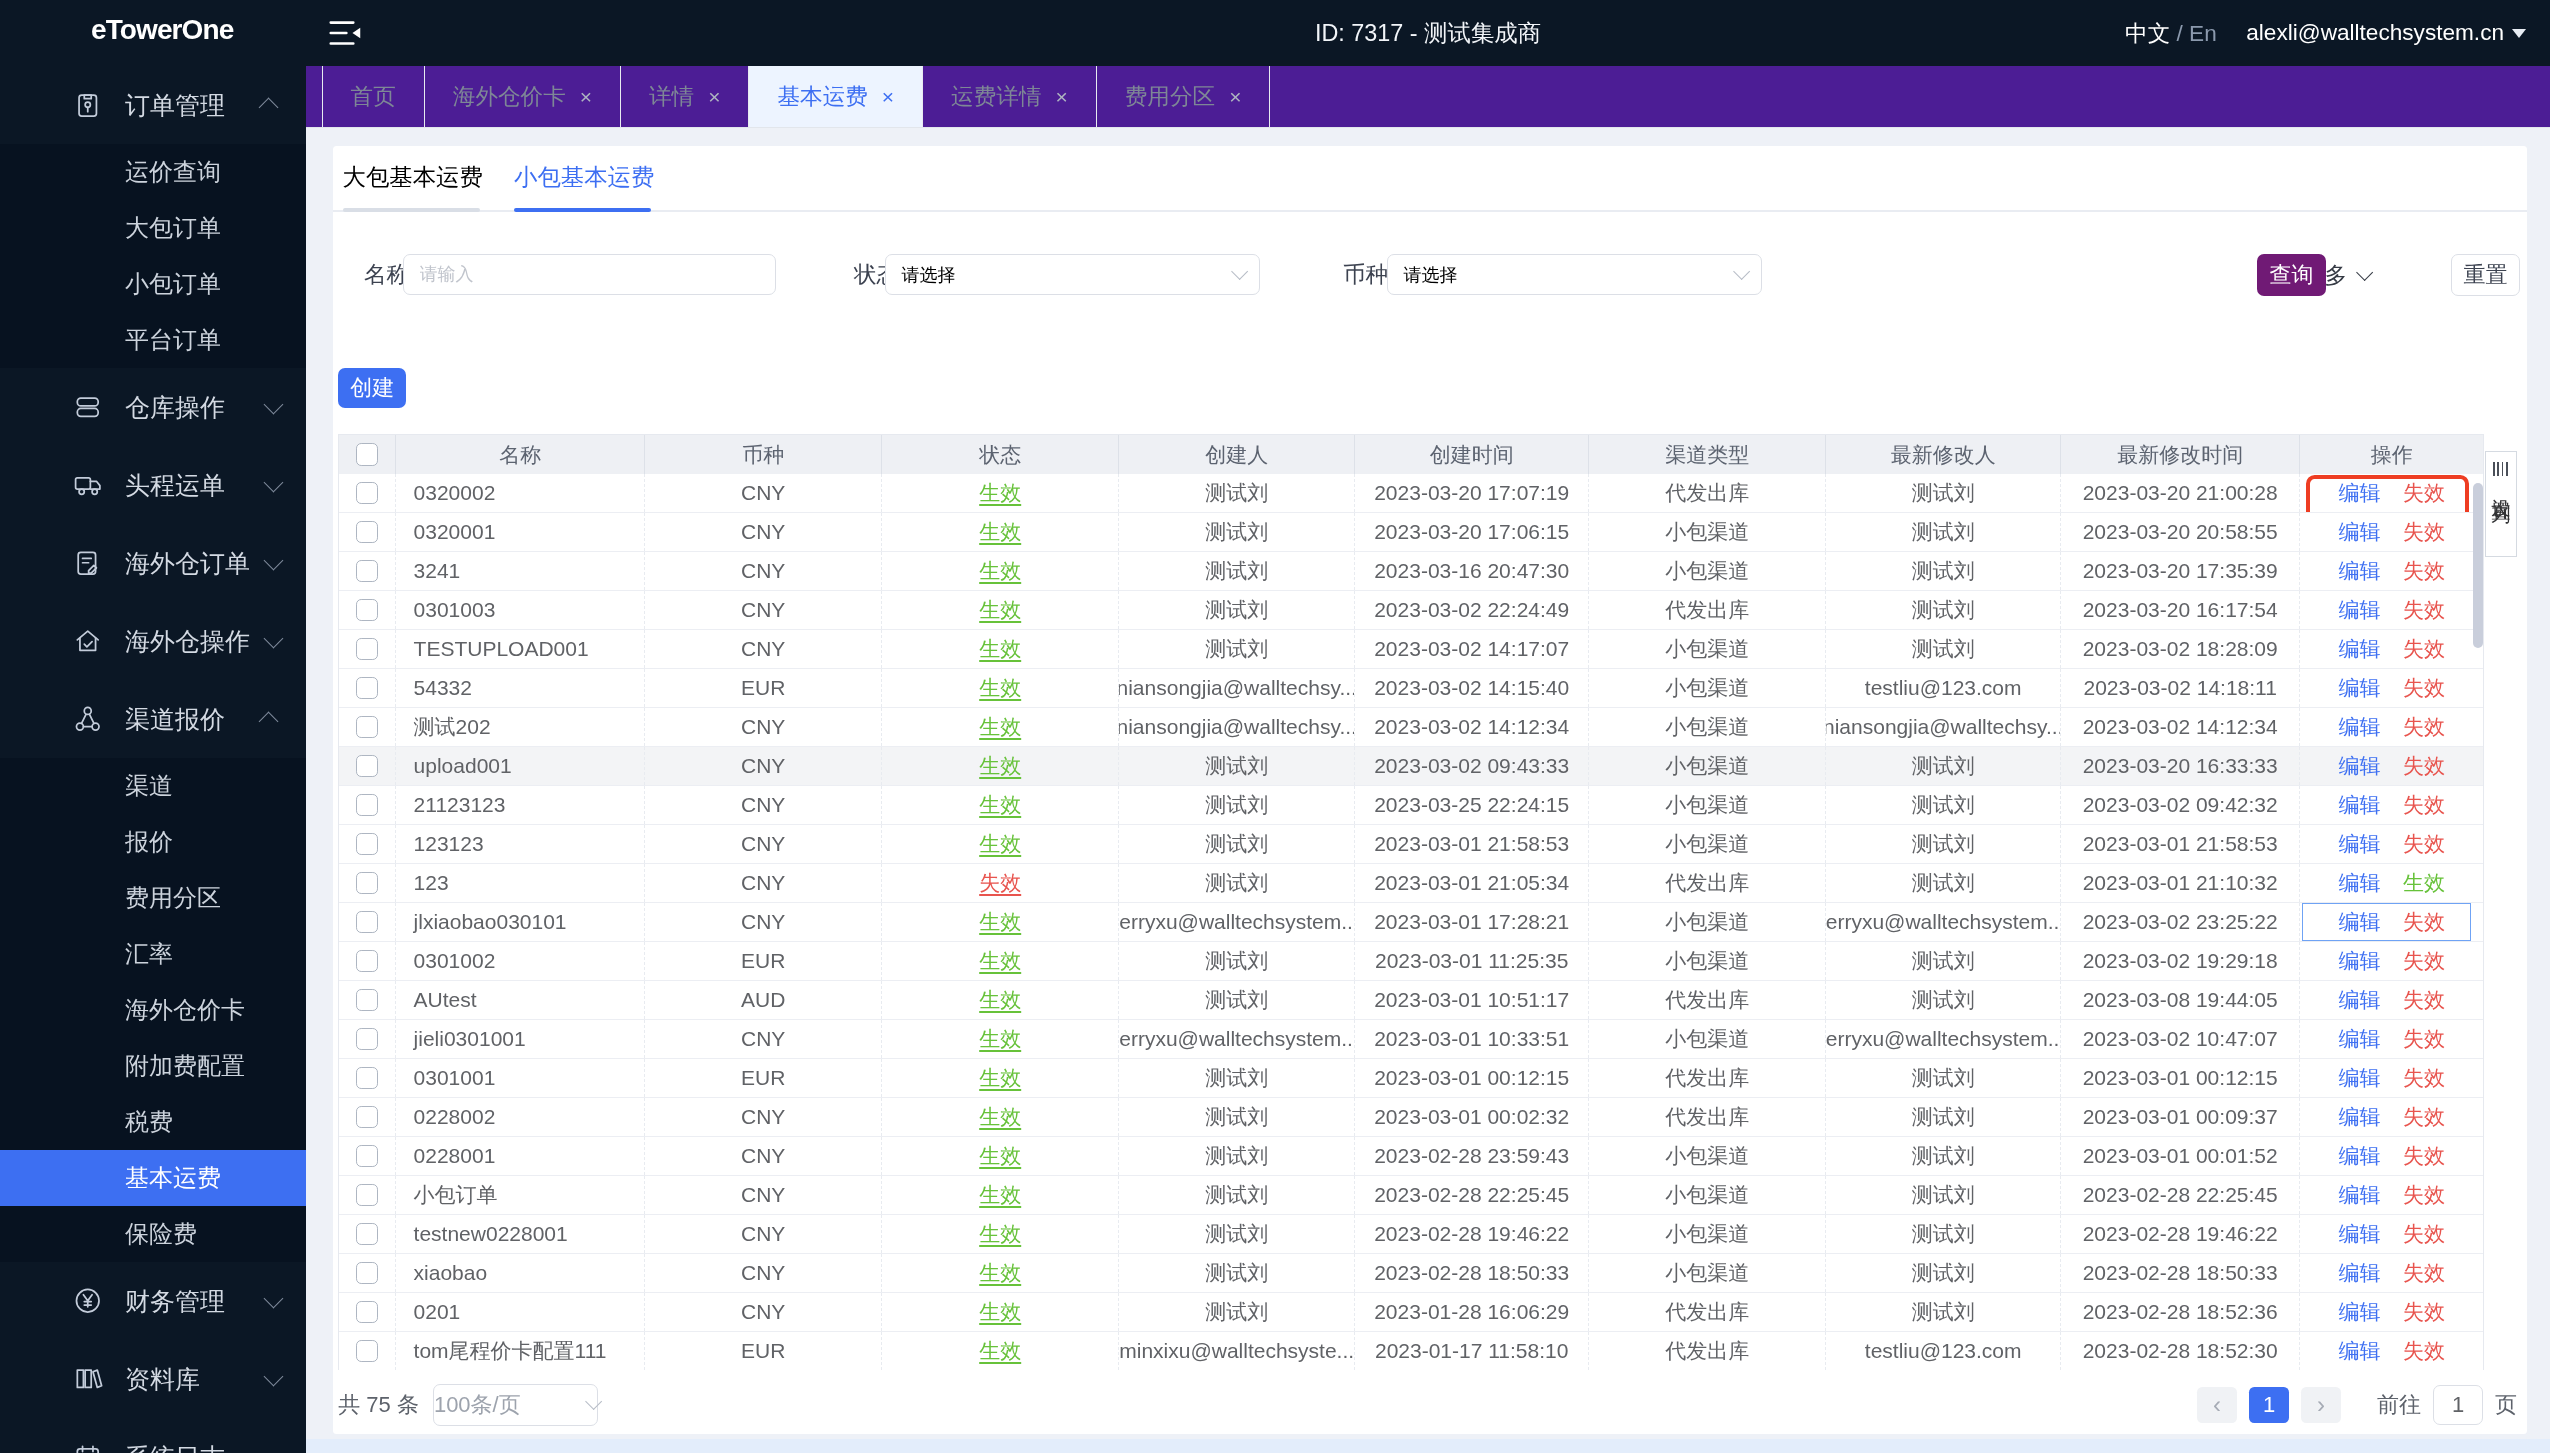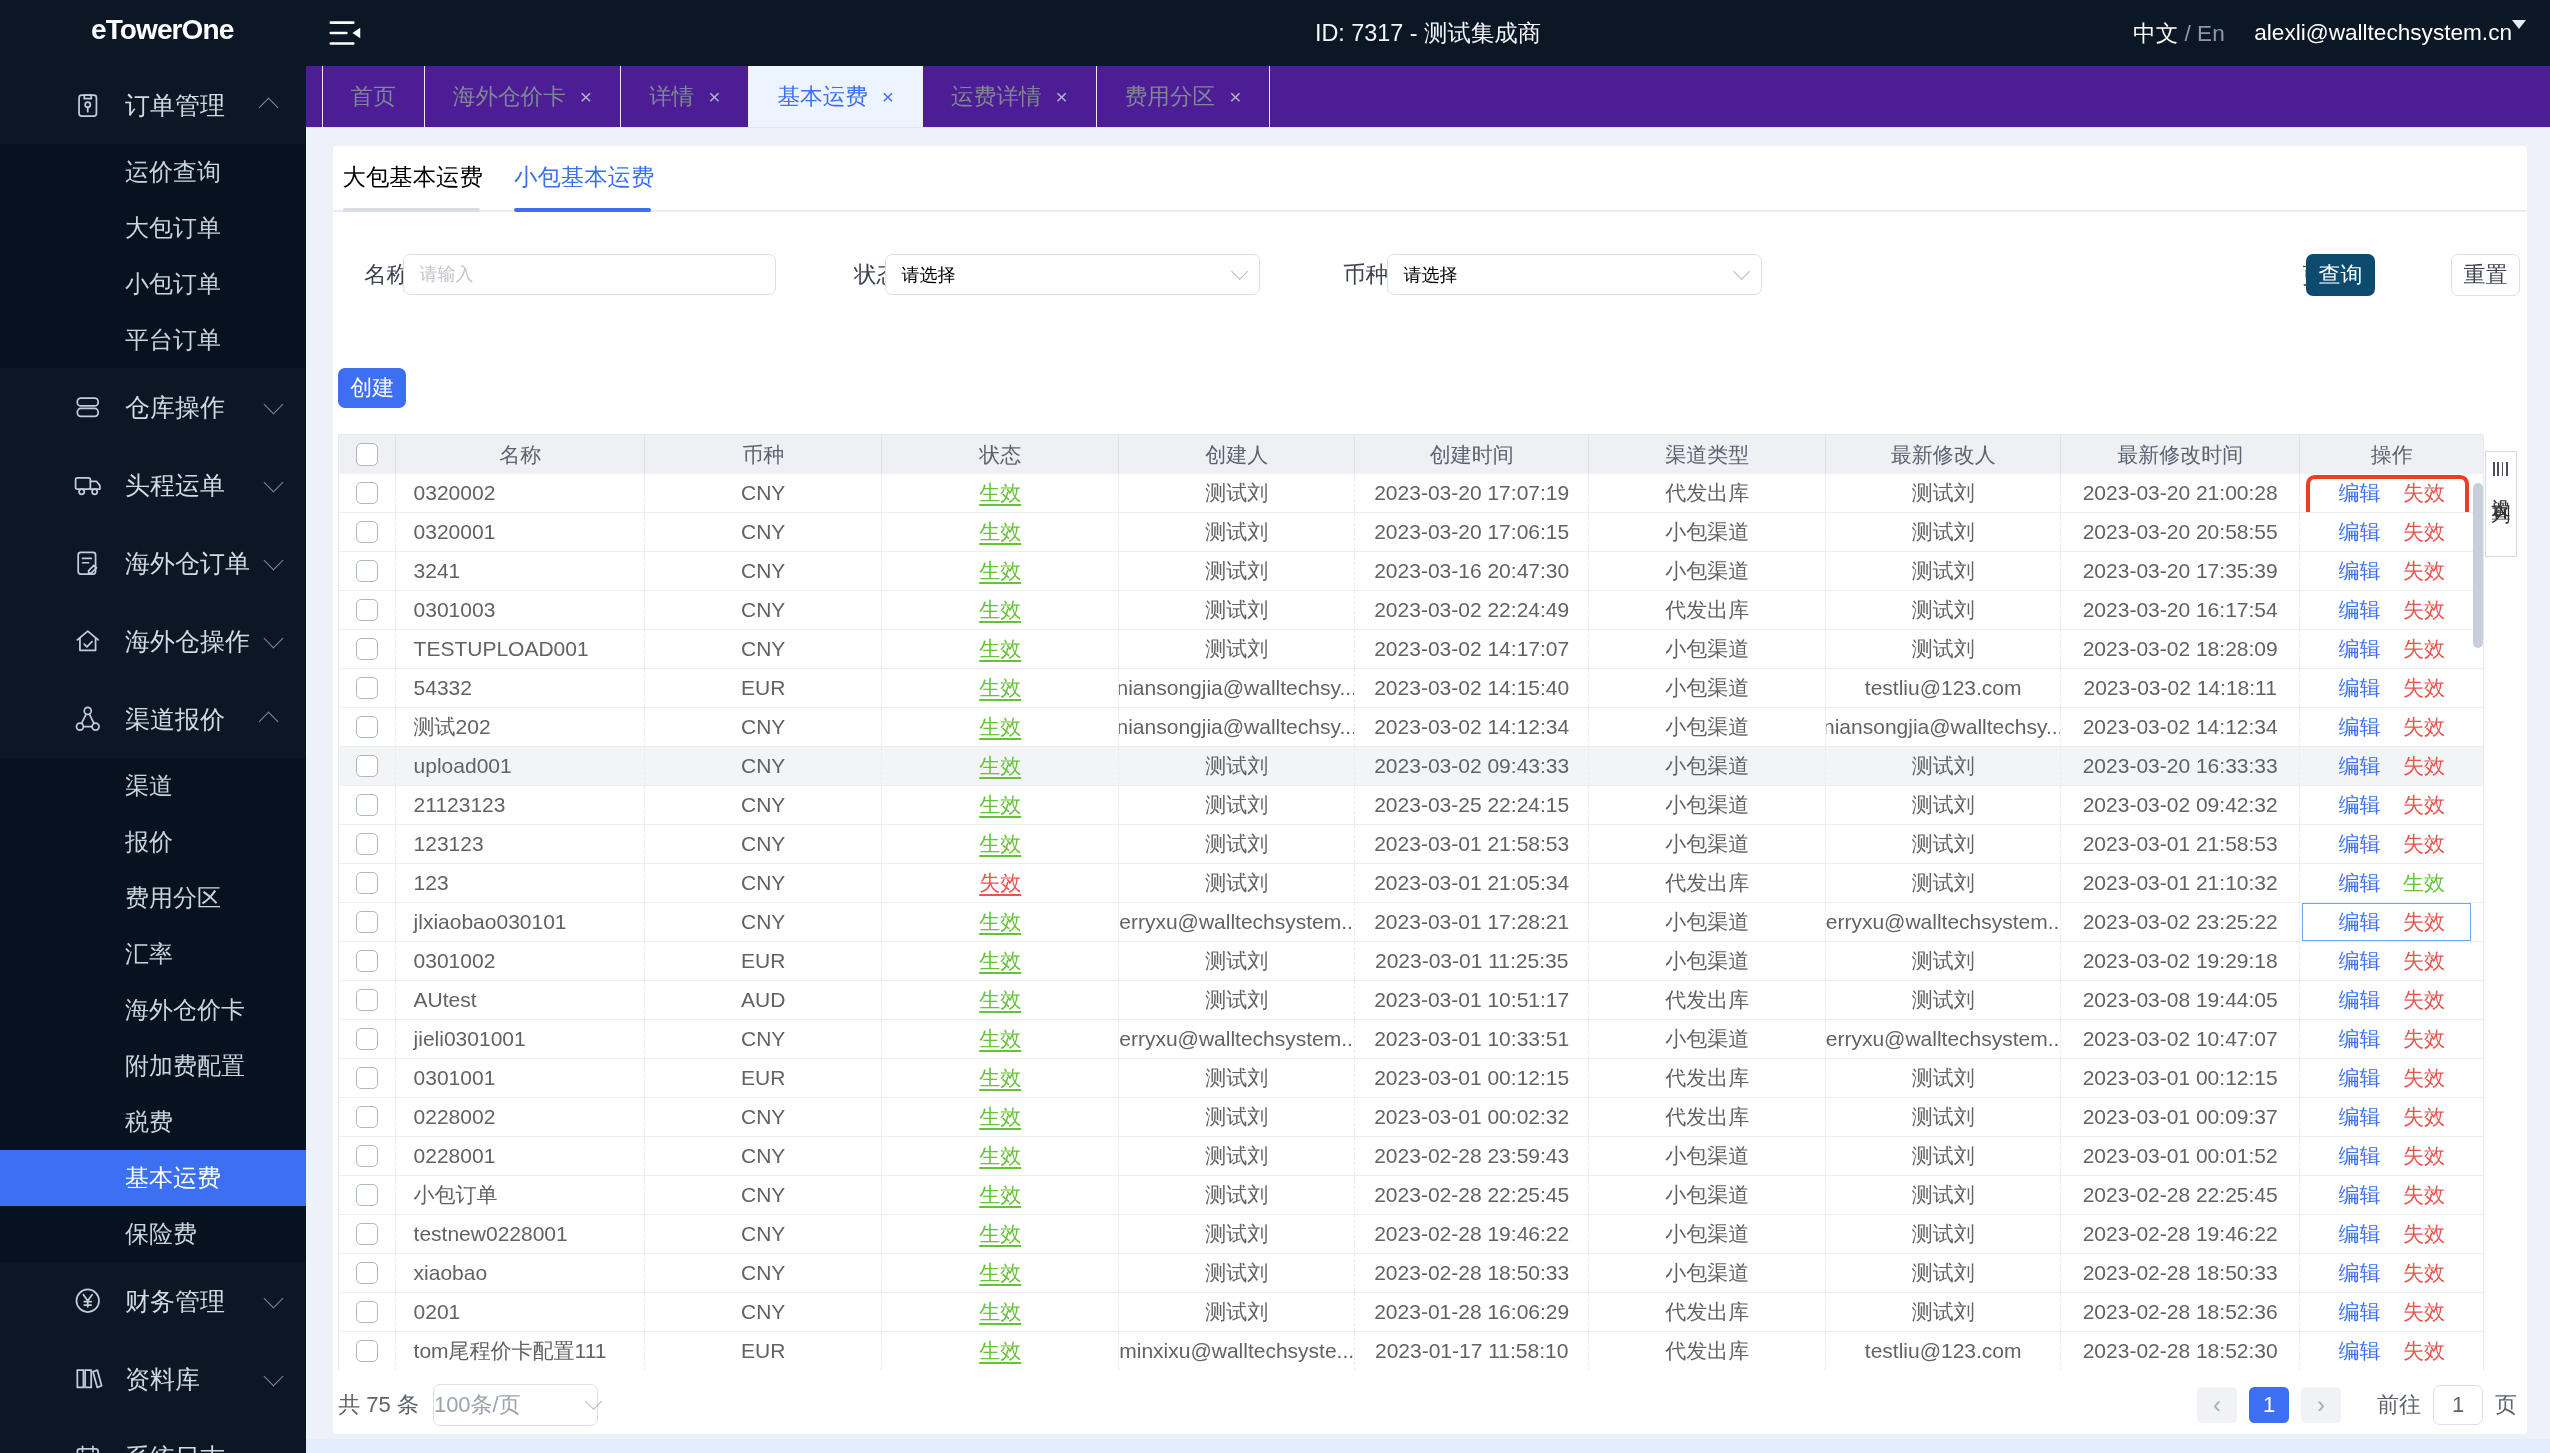--- a/index.html
+++ b/index.html
@@ -21,21 +21,21 @@
   .m-item{height:56px;line-height:56px;padding-left:125px;color:#ccd3dc;font-size:24px;cursor:pointer;white-space:nowrap;}
   .m-item.active{background:#3d6ff2;color:#ffffff;}
 
   
   .topbar{position:absolute;left:306px;right:0;top:0;height:66px;background:#0b1725;z-index:5;}
   .hamburger{position:absolute;left:22.6px;top:20px;width:33px;height:26px;color:#ffffff;cursor:pointer;}
   .tb-title{position:absolute;left:50%;transform:translateX(-50%);top:0;line-height:66px;font-size:23.4px;color:#f2f5f9;white-space:nowrap;}
   .tb-right{position:absolute;right:24px;top:0;height:66px;display:flex;align-items:center;gap:29.5px;font-size:22.6px;color:#ffffff;}
   .lang{white-space:nowrap;cursor:pointer;}
   .lang .dim{color:#8b99ad;}
-  .userbox{display:flex;gap:0;cursor:pointer;}
+  .userbox{display:flex;align-items:center;gap:8px;cursor:pointer;}
   .caret{width:0;height:0;border-left:7.8px solid transparent;border-right:7.8px solid transparent;border-top:9.5px solid #e8edf4;}
 
   
   .tabstrip{position:absolute;left:306px;right:0;top:66px;height:61px;background:#4c1d95;border-bottom:0.9px solid #e2e6ec;display:flex;align-items:stretch;z-index:4;}
   .tabstrip .pad{width:15.6px;border-right:0.9px solid #e8ebf0;}
   .tab{display:flex;align-items:center;gap:14px;padding:0 28px;font-size:22.6px;color:#7e8796;border-right:0.9px solid #e8ebf0;cursor:pointer;white-space:nowrap;}
   .tab .x{font-size:21px;color:#aeb5c0;}
   .tab.active{background:#edf4ff;color:#3d6ff2;}
   .tab.active .x{color:#3d6ff2;}
 
@@ -54,21 +54,21 @@
   .f-label{position:absolute;top:108px;height:42px;line-height:42px;font-size:22.6px;color:#3c4250;white-space:nowrap;}
   .f-input,.f-select{position:absolute;top:108px;height:41px;border:1.7px solid #dcdfe6;border-radius:7px;background:#fff;box-sizing:border-box;font-size:18px;}
   .f-input{padding:0 15.6px;color:#303133;outline:none;font-family:inherit;}
   .f-input::placeholder{color:#c0c4cc;}
   .f-select{display:flex;align-items:center;padding:0 15.6px;color:#000000;cursor:pointer;}
   .f-select .ph{flex:1;}
   .chev-d{width:11.3px;height:11.3px;border-right:1.7px solid #b6bcc6;border-bottom:1.7px solid #b6bcc6;transform:rotate(45deg) translateY(-3.5px);flex:none;}
   .more{position:absolute;left:1969px;top:108px;height:42px;display:flex;align-items:center;gap:8.7px;font-size:22.6px;color:#353a44;cursor:pointer;}
   .more .chev-d{border-color:#353a44;}
   .btn{position:absolute;top:108px;height:42px;border-radius:7px;font-size:22px;display:flex;align-items:center;justify-content:center;cursor:pointer;box-sizing:border-box;white-space:nowrap;}
-  .btn-search{left:1973px;width:69px;background:#0c4a6e;color:#fff;}
+  .btn-search{left:1924px;width:69px;background:#701a75;color:#fff;}
   .btn-reset{left:2118px;width:69px;background:#fff;color:#3c4250;border:1.7px solid #dcdfe6;}
   .btn-create{position:absolute;left:5.2px;top:222px;width:68px;height:40px;background:#3d6ff2;color:#fff;border-radius:7px;font-size:22px;display:flex;align-items:center;justify-content:center;cursor:pointer;}
 
   
   .table-wrap{position:absolute;left:5.2px;top:288px;width:2146px;height:936px;overflow:hidden;border:0.9px solid #e6e9ef;border-bottom:none;box-sizing:border-box;}
   .trow{display:grid;grid-template-columns:57px 249px 237px 237px 236px 234px 237px 235px 239px 183px;}
   .thead{height:39px;background:#eef0f4;}
   .thead .cell{display:flex;align-items:center;justify-content:center;font-size:21px;color:#5c6370;border-right:0.9px solid #dde1e8;box-sizing:border-box;}
   .thead .cell:last-child{border-right:none;}
   .tbody .trow{height:38px;border-bottom:0.9px solid #eceef3;background:#fff;}

